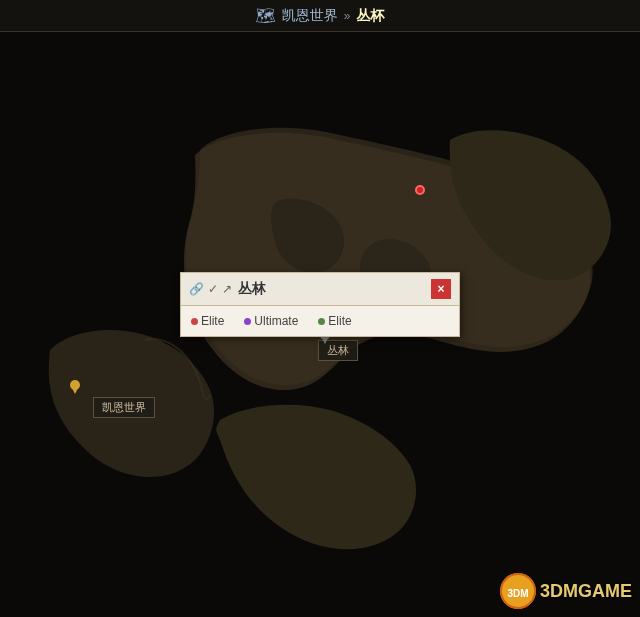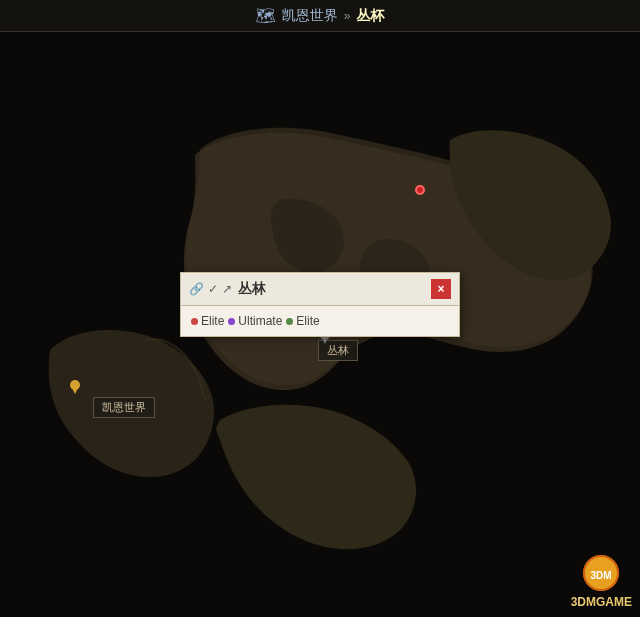--- a/index.html
+++ b/index.html
@@ -125,21 +125,21 @@
       font-size: 12px;
       font-weight: bold;
       border: none;
       flex-shrink: 0;
     }
 
     #popup-body {
       padding: 8px 10px;
       display: flex;
       align-items: flex-start;
-      gap: 4px;
+      gap: 20px;
     }
 
     .tag {
       display: flex;
       align-items: center;
       gap: 3px;
       font-size: 12px;
       color: #444;
     }
 
@@ -181,37 +181,36 @@
 
     
     #watermark {
       position: absolute;
       bottom: 8px;
       right: 8px;
       z-index: 30;
       display: flex;
       align-items: center;
       gap: 4px;
-      flex-direction: column;
     }
 
     #watermark-circle {
       width: 36px;
       height: 36px;
       border-radius: 50%;
       background: radial-gradient(circle, #f0a020, #d06010);
       display: flex;
       align-items: center;
       justify-content: center;
       overflow: hidden;
     }
 
     #watermark-label {
       color: #e8c870;
-      font-size: 12px;
+      font-size: 18px;
       font-weight: bold;
       text-shadow: 1px 1px 3px #000;
     }
   </style>
 </head>
 <body>
 
 <div id="map-container">
 
   <svg id="map-bg" viewBox="0 0 640 617" xmlns="http://www.w3.org/2000/svg">

